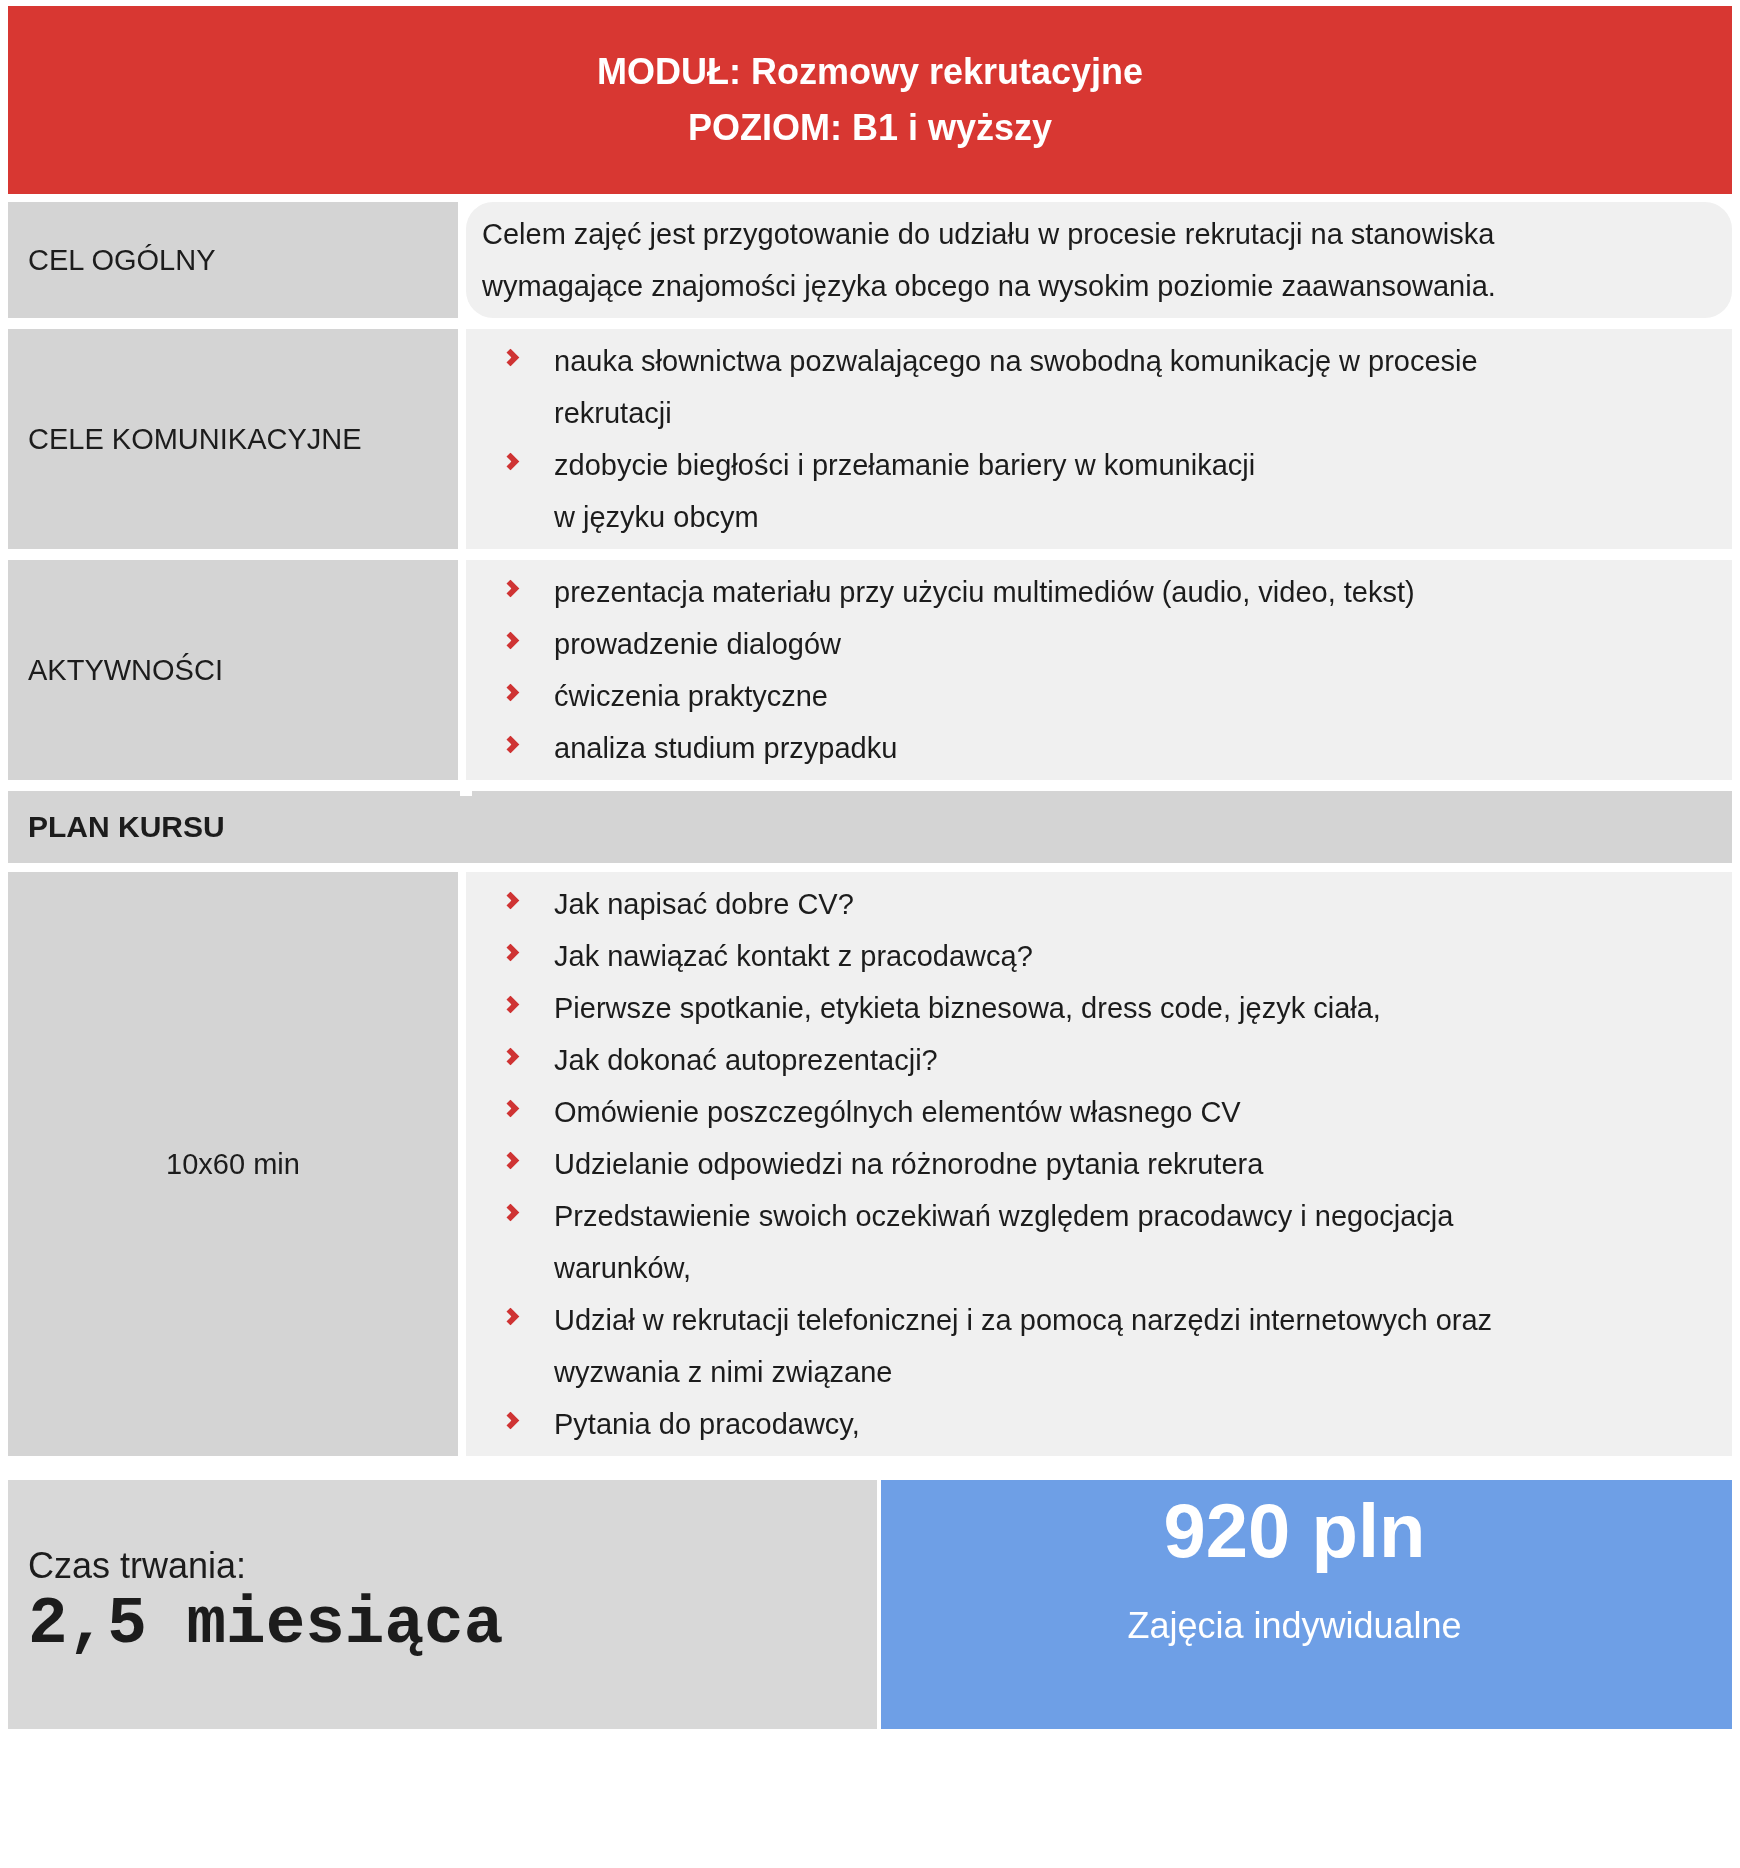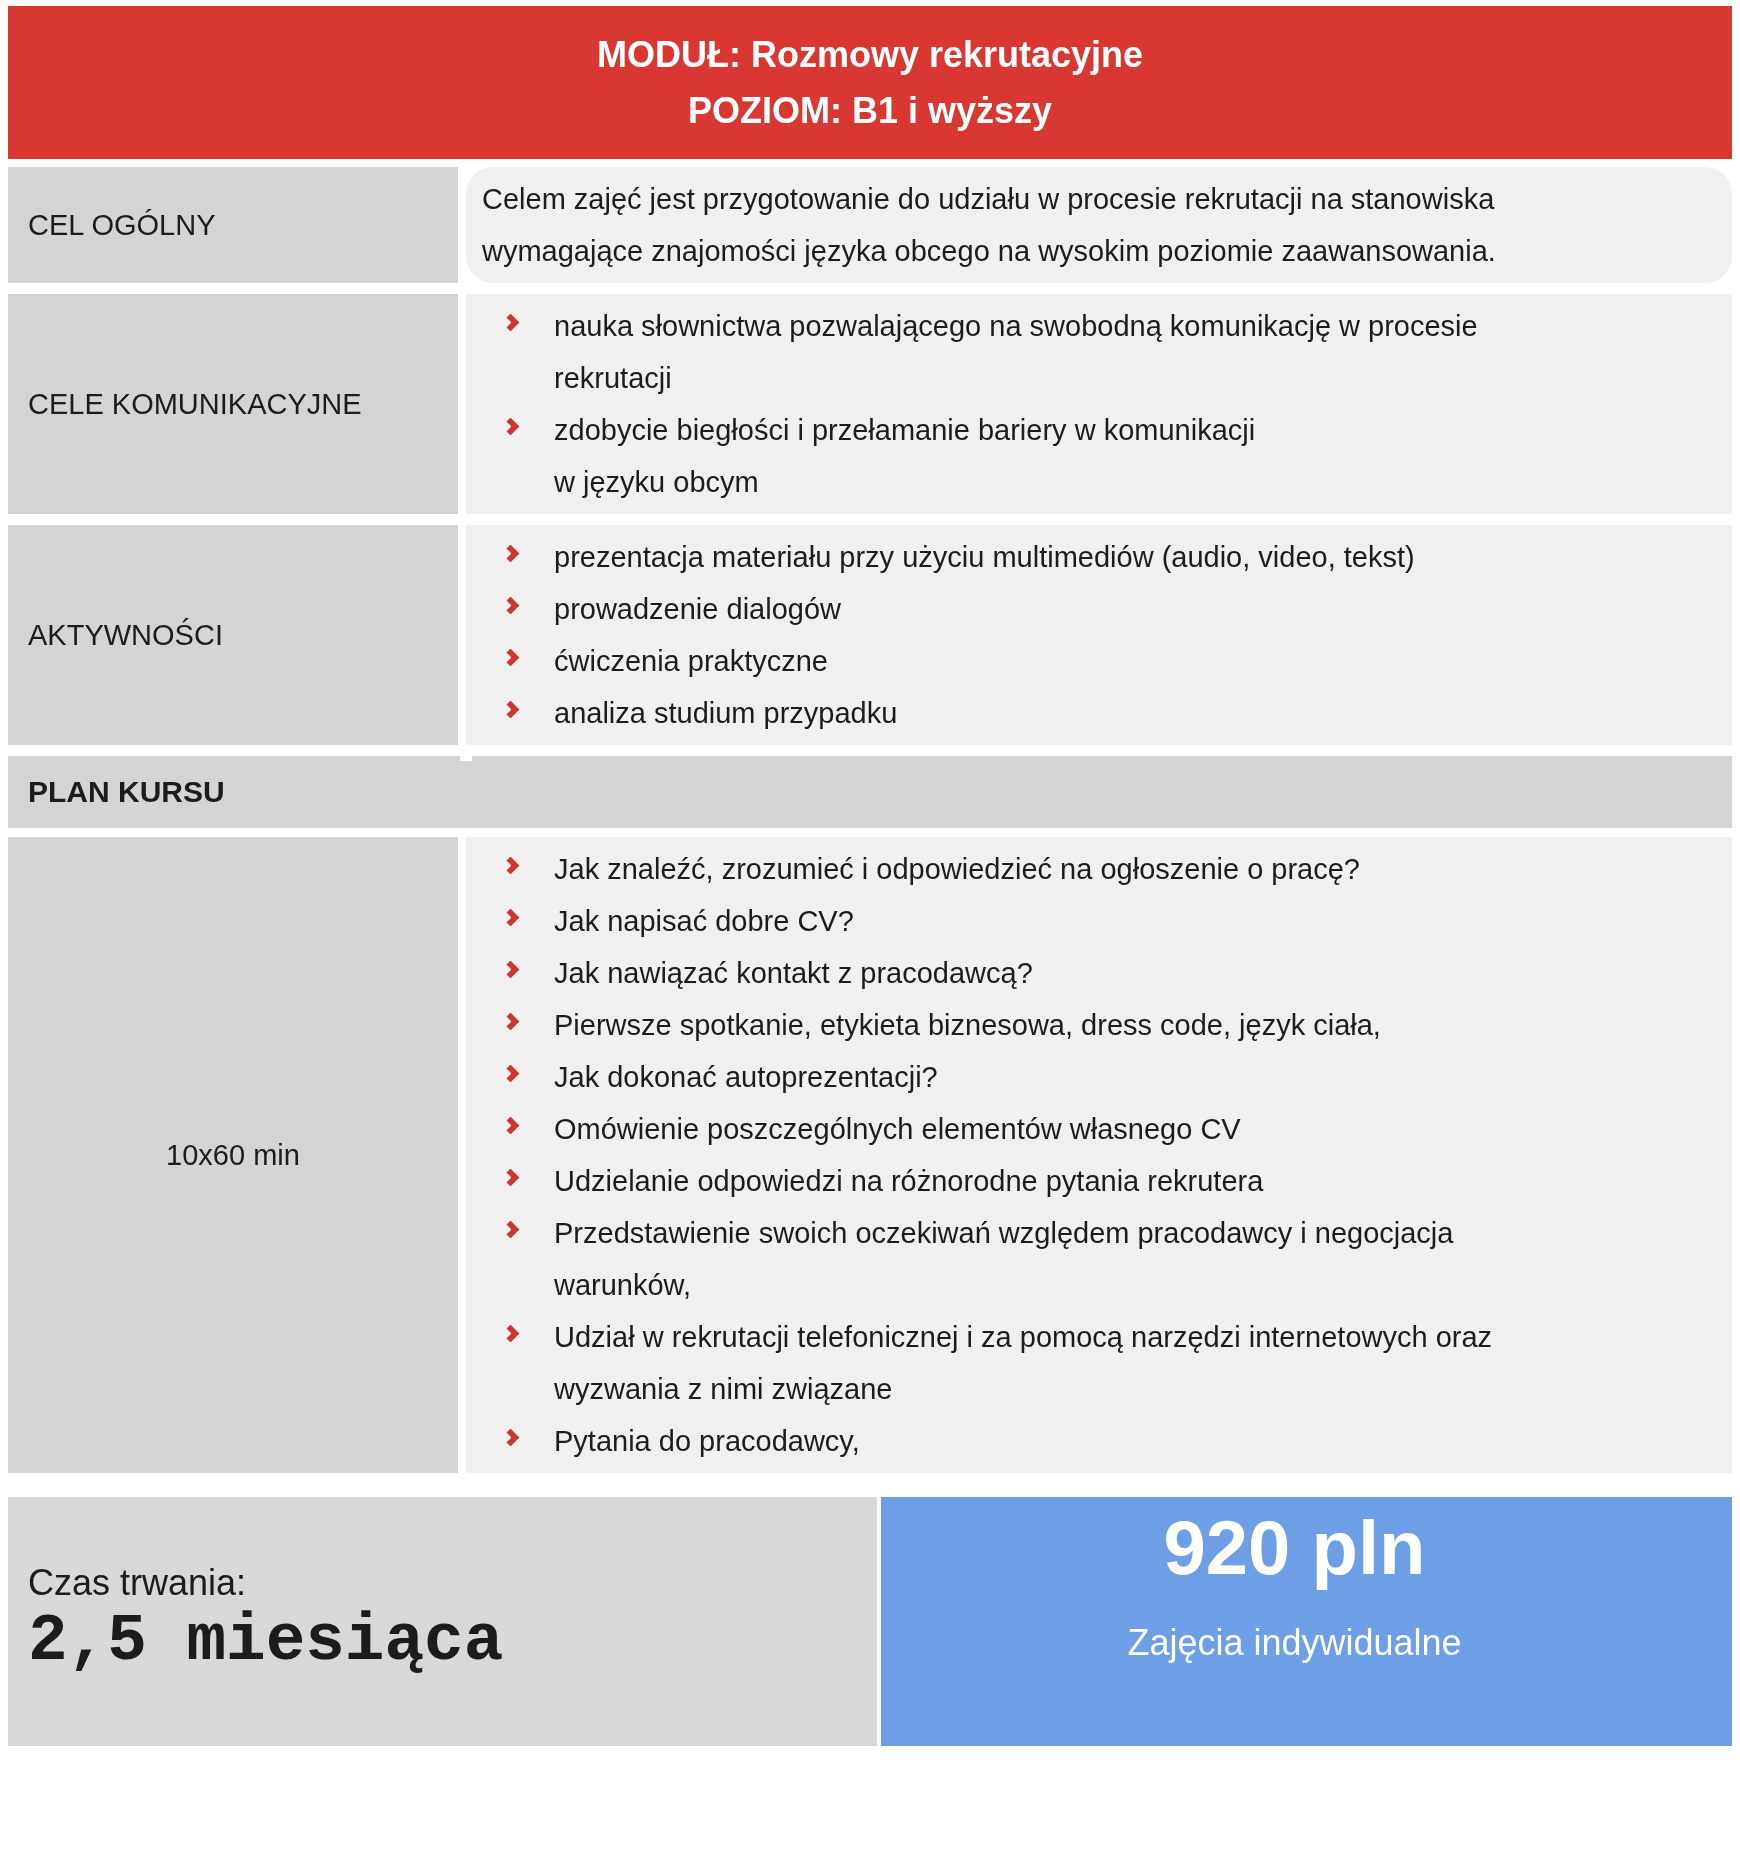--- a/index.html
+++ b/index.html
@@ -16,21 +16,21 @@
   body{
     width:1740px;height:1868px;
     font-family:"Liberation Sans", sans-serif;
     color:var(--text-dark);
   }
   .sheet{padding:6px 8px 0 8px;}
 
   
   .module-header{
     background:var(--accent-red);
-    height:153px;
+    height:188px;
     display:flex;flex-direction:column;
     align-items:center;justify-content:center;
     color:#ffffff;font-weight:bold;font-size:36px;line-height:56px;
     margin-bottom:8px;
   }
 
   
   .row{display:flex;gap:8px;margin-bottom:11px;}
   .label-cell{
     width:450px;flex:0 0 450px;
@@ -147,21 +147,20 @@
   <div class="plan-bar">
     <span>PLAN KURSU</span>
     <span class="notch"></span>
   </div>
 
   <div class="row">
     <div class="label-cell centered">10x60 min</div>
     <div class="content-cell">
       <ul class="bullets">
 
-          <li><span class="chev"></span><span>Jak znaleźć, zrozumieć i odpowiedzieć na ogłoszenie o pracę?</span></li>
 
           <li><span class="chev"></span><span>Jak napisać dobre CV?</span></li>
 
           <li><span class="chev"></span><span>Jak nawiązać kontakt z pracodawcą?</span></li>
 
           <li><span class="chev"></span><span>Pierwsze spotkanie, etykieta biznesowa, dress code, język ciała,</span></li>
 
           <li><span class="chev"></span><span>Jak dokonać autoprezentacji?</span></li>
 
           <li><span class="chev"></span><span>Omówienie poszczególnych elementów własnego CV</span></li>

